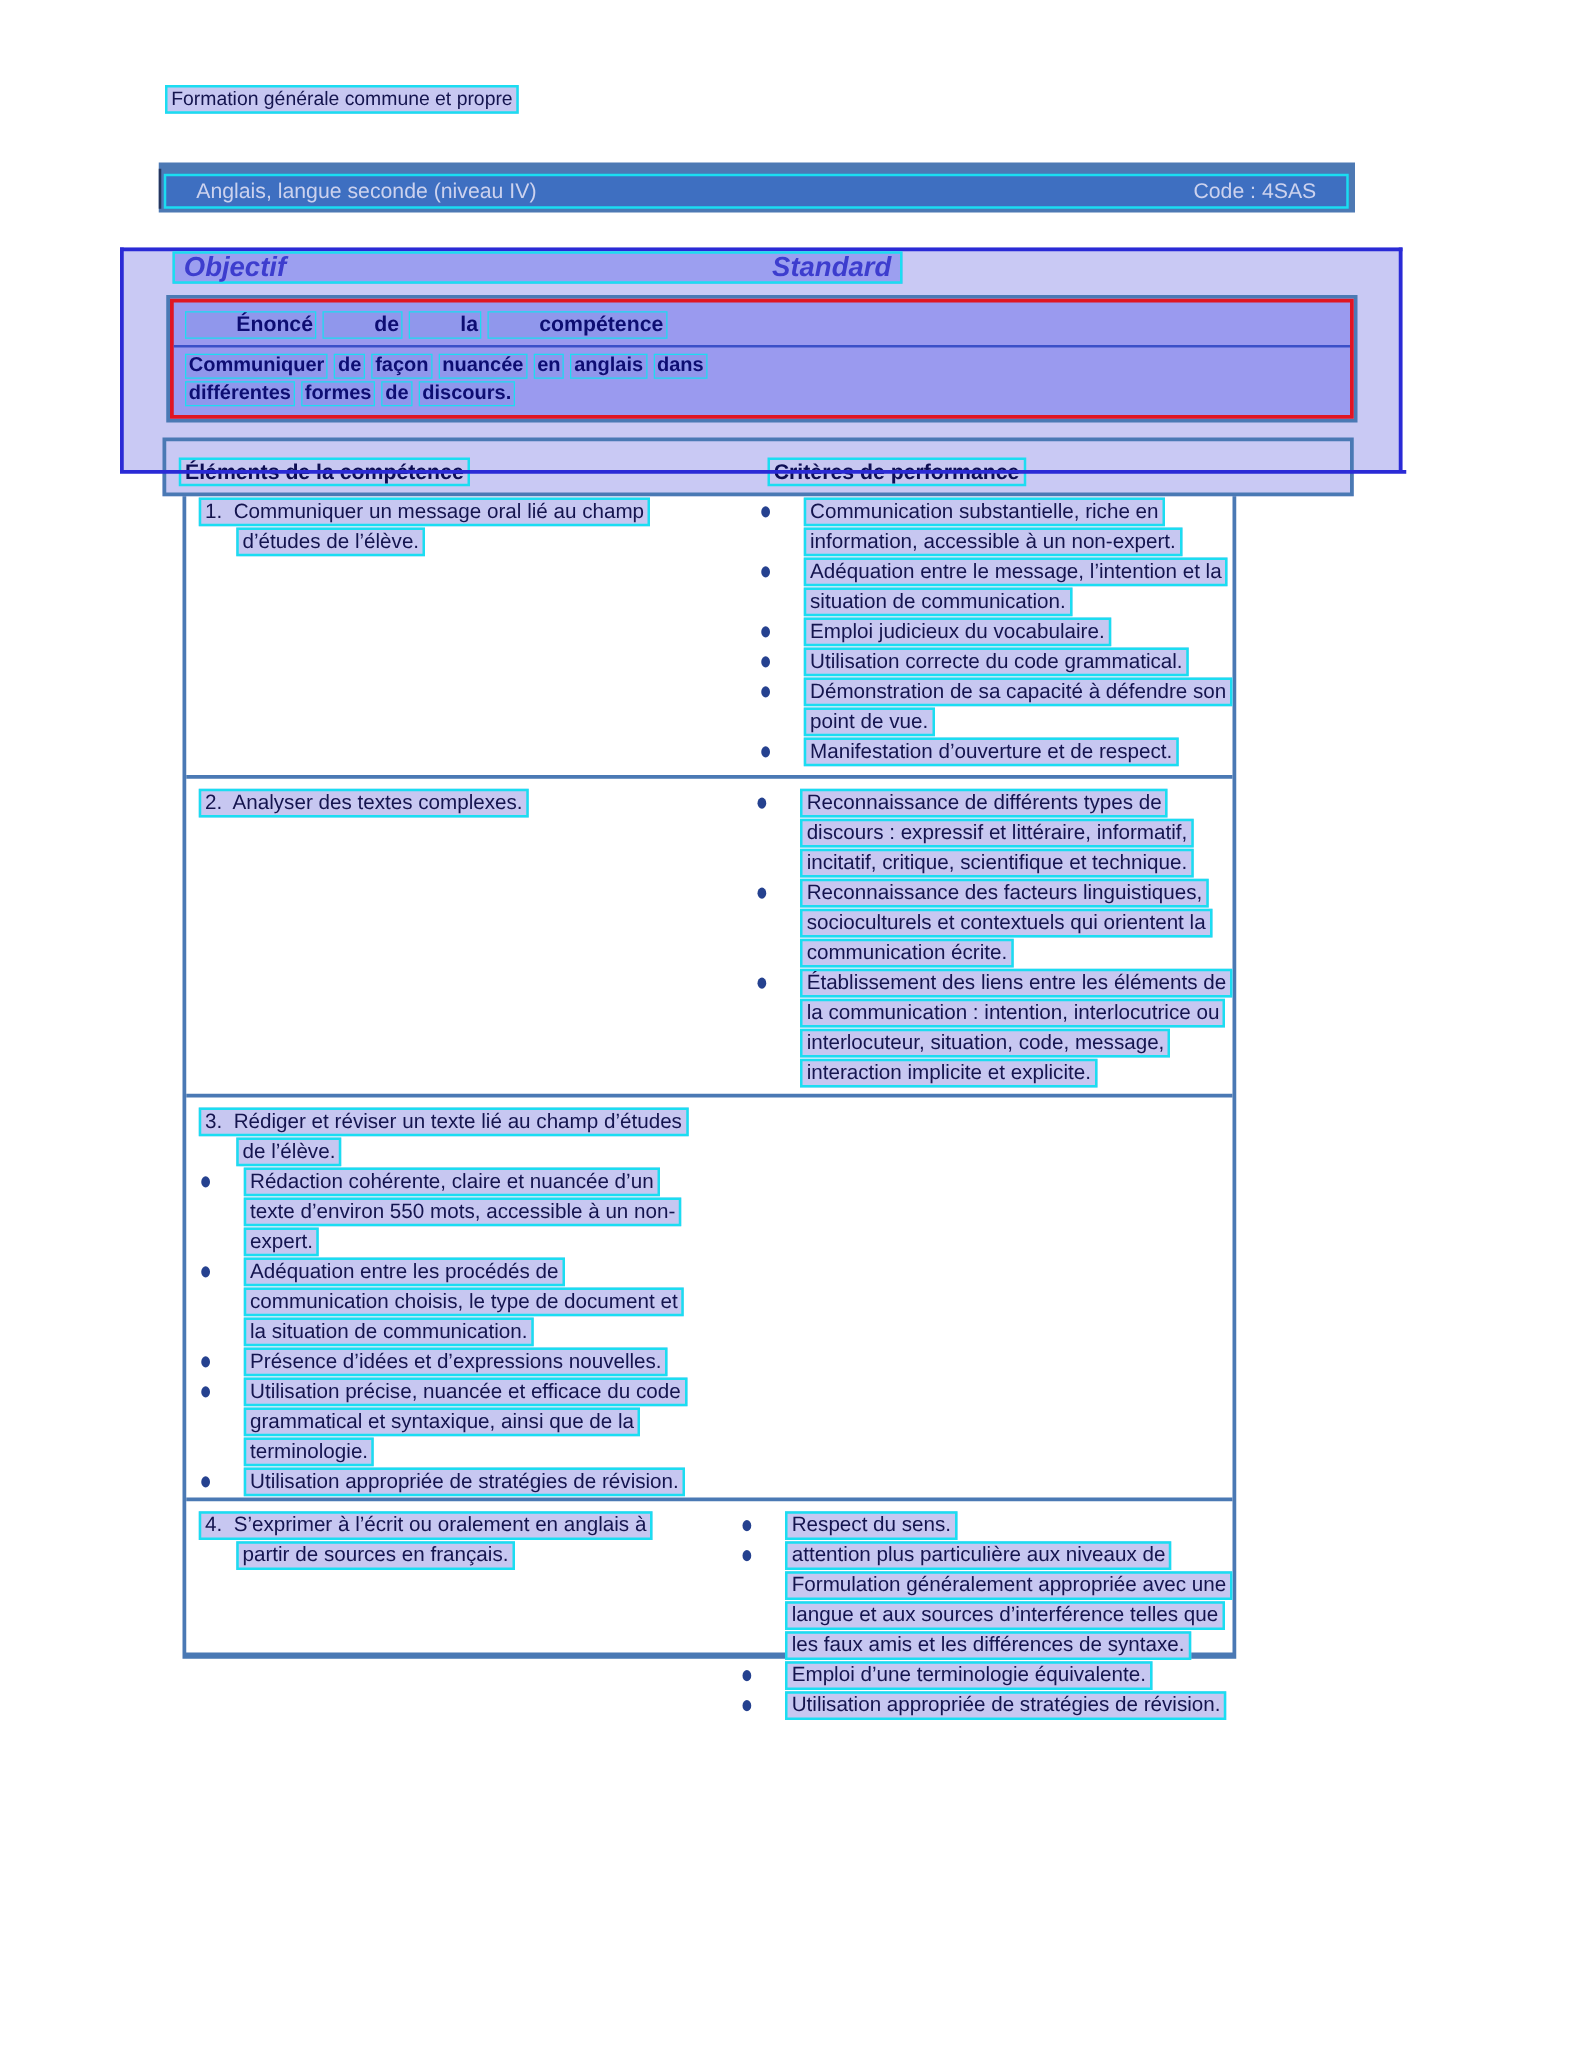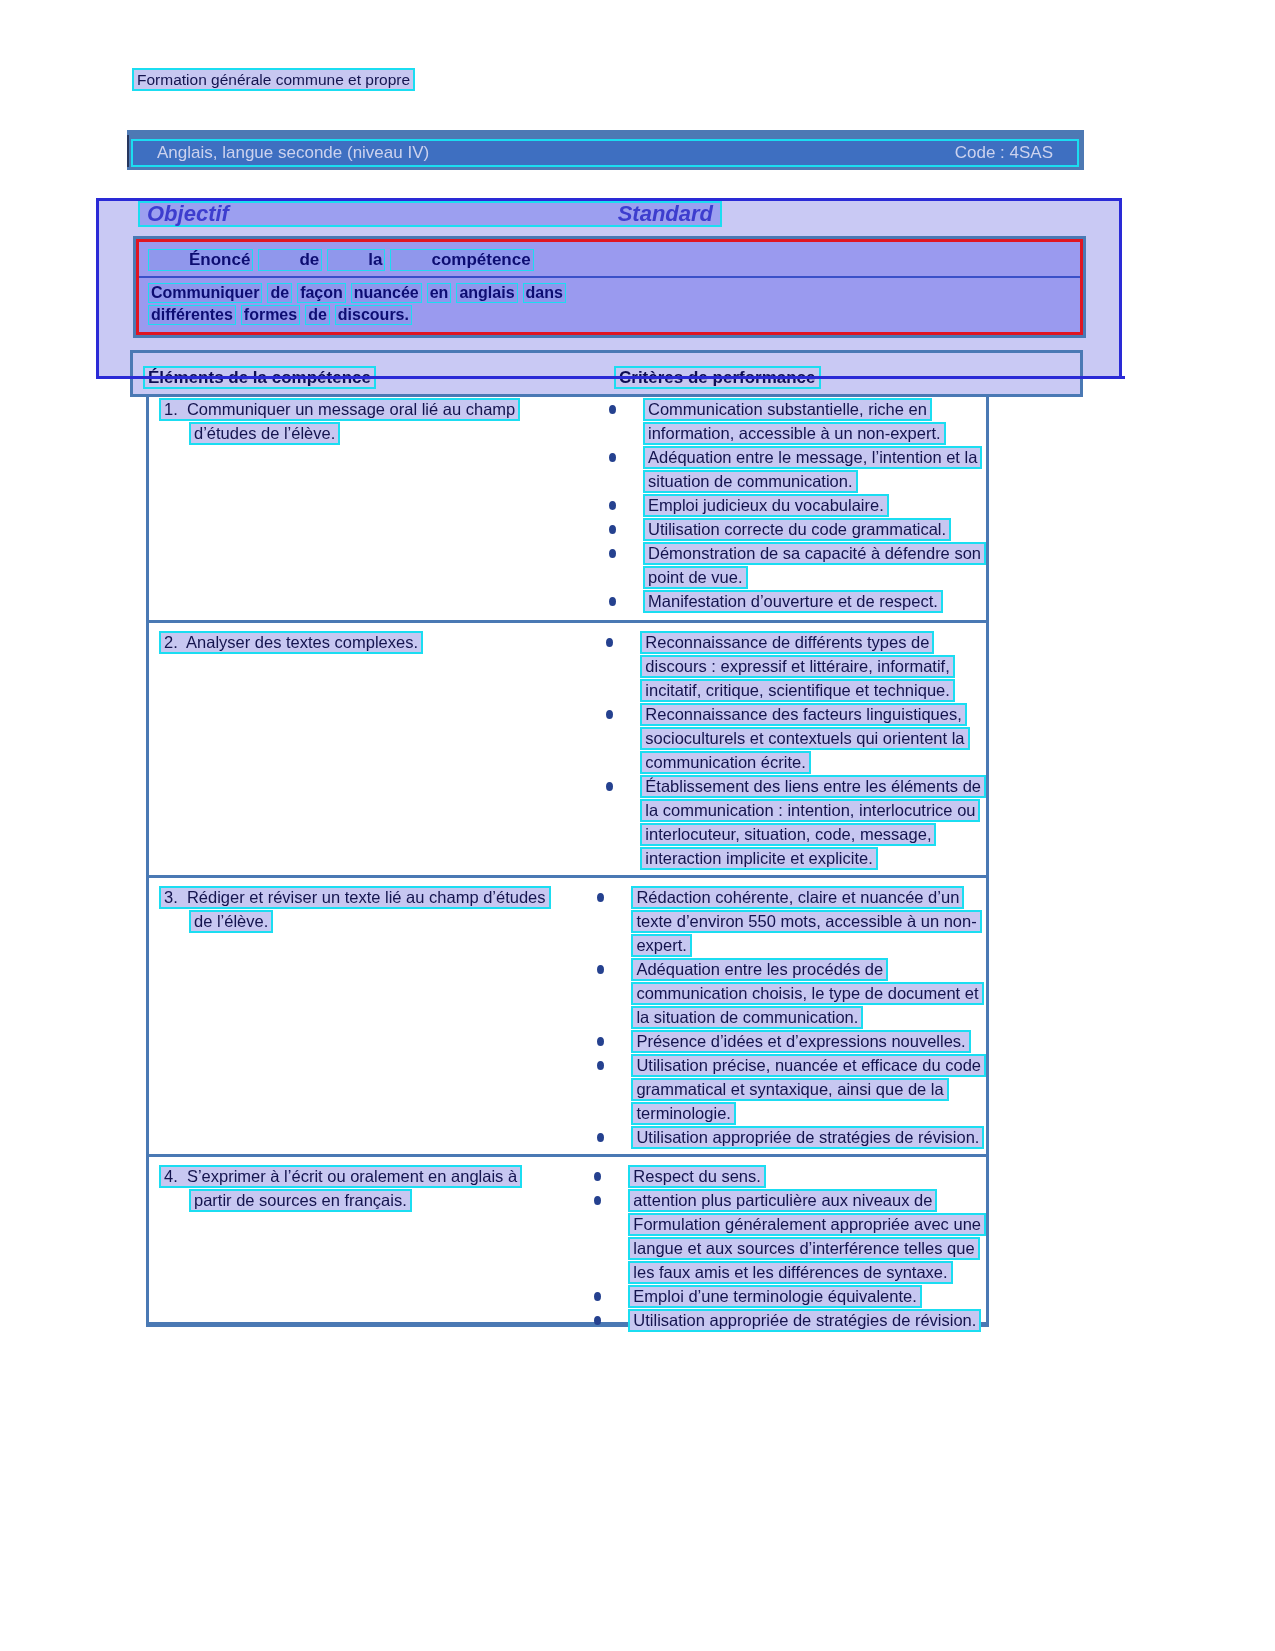--- a/index.html
+++ b/index.html
@@ -63,21 +63,21 @@
 
   
   #table-body {
     position:absolute; left:130px; top:387px; width:843px; height:940px;
     background:#ffffff; border:3px solid #4a79b4; border-bottom-width:5px; box-sizing:border-box;margin-left:16px;
   }
   .t-row { display:flex; box-sizing:border-box; padding-top:8px; }
   .t-row + .t-row { border-top:3px solid #4a79b4; }
   .t-row:nth-child(1) { min-height:230px; }
   .t-row:nth-child(2) { min-height:255px; }
-  .t-row:nth-child(3) { min-height:279px; }
+  .t-row:nth-child(3) { min-height:279px;flex-direction:column; }
   .t-row:nth-child(4) { min-height:166px; }
   .col-el { width:477px; padding-left:10px; box-sizing:border-box; font-size:16.5px; }
   .col-el .line:not(:first-child) .hl { margin-left:30px; }
   .col-cr { flex:1; font-size:16.5px; }
   .crit { display:flex; align-items:flex-start; }
   .dot { flex:none; width:7px; height:9px; border-radius:50%; background:#25418f; margin:7px 0 0 12px; }
   .crit-text { margin-left:27px; }
 </style>
 </head>
 <body>

